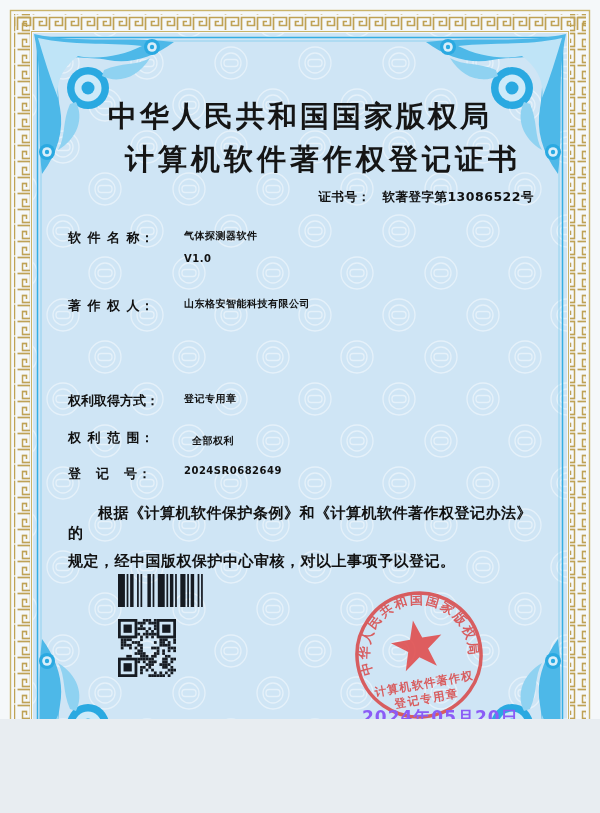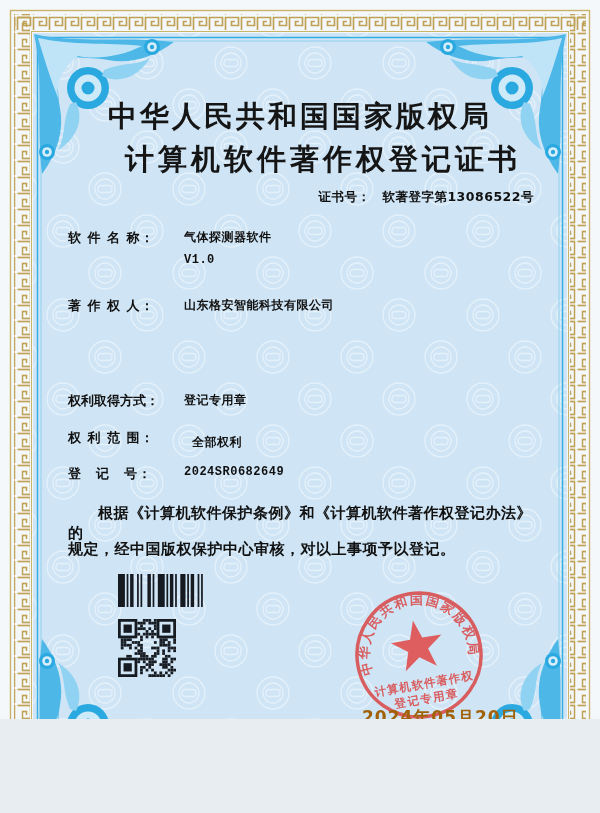--- a/index.html
+++ b/index.html
@@ -15,27 +15,27 @@
   .title{
     left:0;width:600px;text-align:center;font-weight:bold;
     font-family:"DejaVu Serif","Liberation Serif",serif;
     font-size:29px;letter-spacing:3px;color:#151515;
   }
   .certno{
     top:189px;right:66px;font-size:12.5px;font-weight:bold;letter-spacing:0.5px;
   }
   .certno .lbl{margin-right:12px;}
   .field-label{left:68px;font-size:13px;font-weight:bold;letter-spacing:1px;white-space:pre;}
-  .field-value{left:184px;font-size:12px;font-weight:bold;letter-spacing:0.5px;white-space:pre;font-family:Liberation Mono, monospace;}
+  .field-value{left:184px;font-size:10px;font-weight:bold;letter-spacing:0.5px;white-space:pre;}
   .statement{
     left:68px;width:472px;font-size:15px;font-weight:bold;letter-spacing:0.5px;line-height:20px;
   }
   .indent{text-indent:2em;}
   .date{
-    left:362px;top:706px;font-size:17px;font-weight:bold;letter-spacing:1px;z-index:4;color:#a16207;
+    left:362px;top:706px;font-size:17px;font-weight:bold;letter-spacing:1px;z-index:4;color:#8b5cf6;
   }
   .code{z-index:2;}
   .stamp{z-index:3;}
 </style>
 </head>
 <body>
 
 <div class="cert">
 
   <svg class="abs bg-svg" width="600" height="813" viewBox="0 0 600 813">
@@ -110,21 +110,21 @@
   <div class="abs txt field-label" style="top:392px;letter-spacing:0;">权利取得方式：</div>
   <div class="abs txt field-value" style="top:392px;">登记专用章</div>
 
   <div class="abs txt field-label" style="top:429px;">权 利 范 围：</div>
   <div class="abs txt field-value" style="top:434px;margin-left:8px;">全部权利</div>
 
   <div class="abs txt field-label" style="top:465px;">登　记　号：</div>
   <div class="abs txt field-value" style="top:465px;">2024SR0682649</div>
 
   <div class="abs txt statement indent" style="top:503px;">根据《计算机软件保护条例》和《计算机软件著作权登记办法》的</div>
-  <div class="abs txt statement" style="top:539px;">规定，经中国版权保护中心审核，对以上事项予以登记。</div>
+  <div class="abs txt statement" style="top:551px;">规定，经中国版权保护中心审核，对以上事项予以登记。</div>
 
   <svg id="barcode-svg" class="abs code" style="left:118px;top:574px;" width="90" height="33">
       <rect x="0" y="0" width="6.923076923076923" height="33" fill="#161b22"></rect>
       <rect x="8.653846153846153" y="0" width="1.7307692307692308" height="33" fill="#161b22"></rect>
       <rect x="12.115384615384617" y="0" width="3.4615384615384617" height="33" fill="#161b22"></rect>
       <rect x="19.03846153846154" y="0" width="1.7307692307692308" height="33" fill="#161b22"></rect>
       <rect x="22.5" y="0" width="1.7307692307692308" height="33" fill="#161b22"></rect>
       <rect x="29.423076923076923" y="0" width="3.4615384615384617" height="33" fill="#161b22"></rect>
       <rect x="34.61538461538461" y="0" width="1.7307692307692308" height="33" fill="#161b22"></rect>
       <rect x="39.80769230769231" y="0" width="6.923076923076923" height="33" fill="#161b22"></rect>

